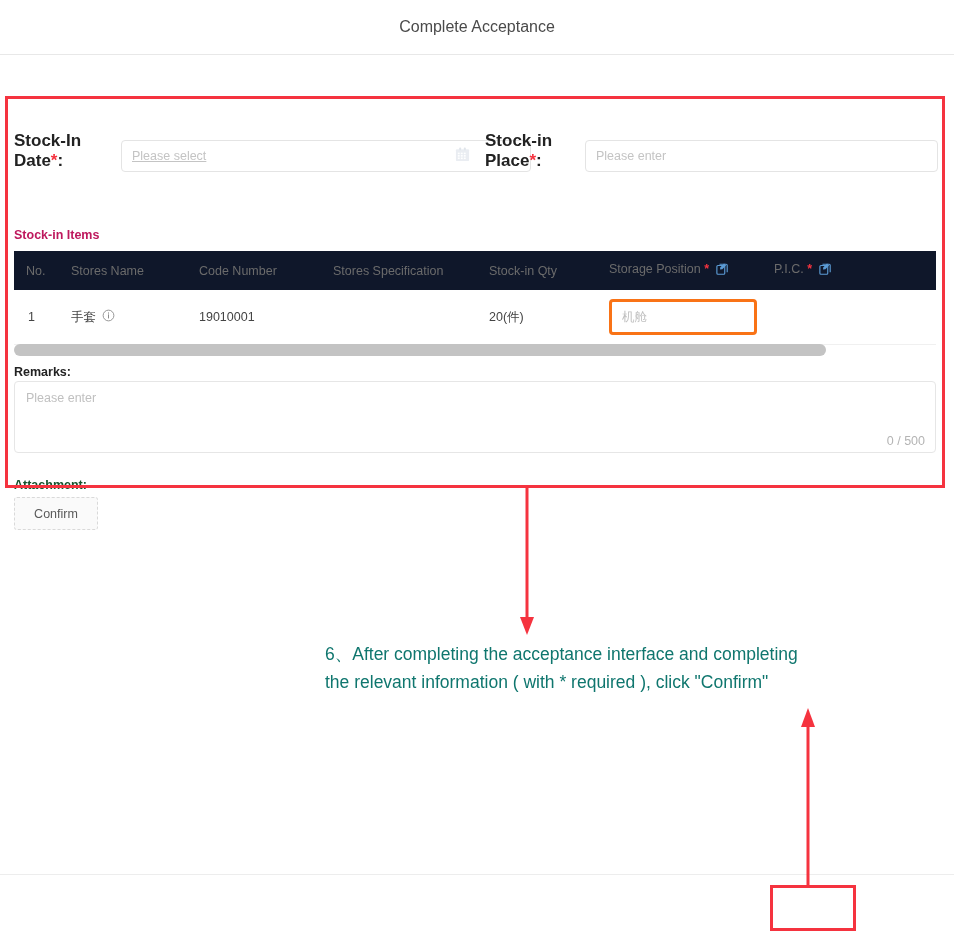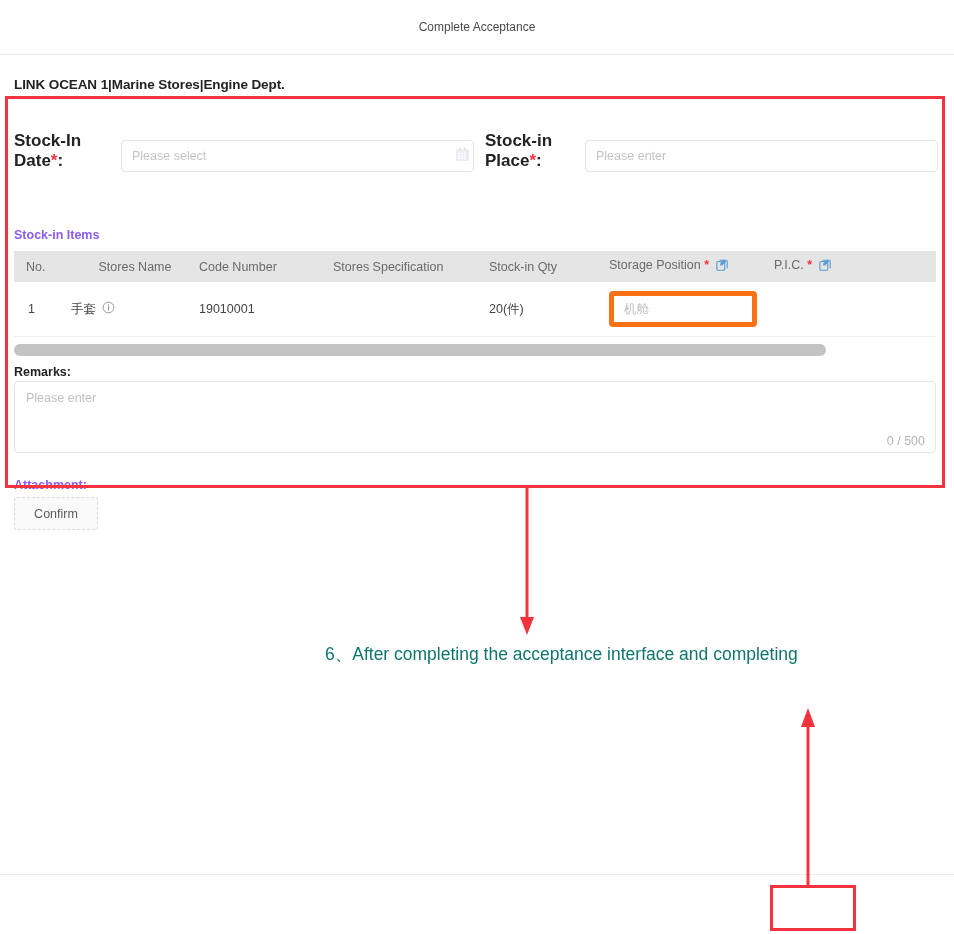--- a/index.html
+++ b/index.html
@@ -16,21 +16,21 @@
   }
 
   
   .modal-header {
     position: absolute;
     left: 0; top: 0; width: 954px; height: 55px;
     border-bottom: 1px solid #e8e8e8;
     display: flex; align-items: center; justify-content: center;
   }
   .modal-title {
-    font-size: 12px;
+    font-size: 16px;
     color: #4a4a4a;
     font-weight: 400;
   }
 
   
   .modal-body {
     position: absolute;
     left: 0; top: 55px; width: 954px; height: 819px;
     background: #fff;
   }
@@ -86,55 +86,55 @@
     background: #fff;
     height: 32px;
     font-size: 12.5px;
     color: #c4c4c4;
     padding: 0 10px;
     line-height: 30px;
     font-family: "Liberation Sans", sans-serif;
   }
   .inp::placeholder { color: #c4c4c4; }
 
-  .inp-date  { left: 113px; top: 29px; width: 353px; }
+  .inp-date  { left: 113px; top: 29px; width: 410px; text-decoration: underline; }
   .inp-place { left: 577px; top: 29px; width: 353px; }
 
   .cal-icon {
     position: absolute;
     left: 447px; top: 36px;
     width: 15px; height: 15px;
     opacity: .95;
   }
 
   .section-title {
     position: absolute;
     left: 6px; top: 129px;
     font-size: 12.5px;
     font-weight: bold;
-    color: #8b5cf6;
+    color: #be185d;
   }
 
   
   .tbl {
     position: absolute;
     left: 6px; top: 152px;
     width: 922px;
   }
   .tbl-head {
     display: flex;
-    background: #e5e5e5;
-    height: 31px;
+    background: #0f172a;
+    height: 39px;
     align-items: center;
     font-size: 12.5px;
     color: #6b6b6b;
   }
   .tbl-head .th { flex: none; }
   .th-no    { width: 57px; padding-left: 12px; }
-  .th-name  { width: 128px; text-align: center; }
+  .th-name  { width: 128px; }
   .th-code  { width: 134px; }
   .th-spec  { width: 156px; }
   .th-qty   { width: 120px; }
   .th-pos   { width: 165px; }
   .th-pic   { width: 140px; }
 
   .edit-icon {
     display: inline-block;
     vertical-align: -3px;
     margin-left: 3px;
@@ -154,21 +154,21 @@
   .td-name { width: 128px; display: flex; align-items: center; gap: 6px; }
   .td-code { width: 134px; }
   .td-spec { width: 156px; }
   .td-qty  { width: 120px; }
   .td-pos  { width: 165px; }
   .td-pic  { width: 140px; }
 
   .info-icon { display: inline-block; }
 
   .cell-inp {
-    border: 5px solid #f97316;
+    border: 3px solid #f97316;
     border-radius: 4px;
     background: #fff;
     height: 36px;
     width: 148px;
     font-size: 12.5px;
     color: #c0c0c0;
     padding: 0 10px;
     font-family: "Liberation Sans", sans-serif;
   }
   .cell-inp::placeholder { color: #c0c0c0; }
@@ -223,21 +223,21 @@
     font-size: 12.5px;
     color: #b4b4b4;
   }
 
   
   .attach-label {
     position: absolute;
     left: 6px; top: 379px;
     font-size: 12.5px;
     font-weight: bold;
-    color: #8b5cf6;
+    color: #14532d;
   }
   .upload-btn {
     position: absolute;
     left: 6px; top: 398px;
     width: 84px; height: 33px;
     border: 1px dashed #d9d9d9;
     border-radius: 3px;
     background: #fafafa;
     font-size: 12.5px;
     color: #5a5a5a;
@@ -282,21 +282,20 @@
 </style>
 </head>
 <body>
 
 <div class="modal-header">
   <div class="modal-title">Complete Acceptance</div>
 </div>
 
 <div class="modal-body">
 
-  <div class="vessel-line">LINK OCEAN 1|Marine Stores|Engine Dept.</div>
 
   <div class="redbox"></div>
 
   <div class="form-area">
 
     <div class="field-row">
 
       <div class="field-label lbl-date">
         <span>Stock-In</span><br>
         <span>Date</span><span class="req-star">*</span><span>:</span>
@@ -409,19 +408,20 @@
   </g>
 
   <g>
     <line x1="808" y1="885" x2="808" y2="725" stroke="#f5333f" stroke-width="3"></line>
     <polygon points="808,708 801,727 815,727" fill="#f5333f"></polygon>
   </g>
 </svg>
 
 <div class="anno-text">
   <div>6、After completing the acceptance interface and completing</div>
+  <div>the relevant information ( with * required ), click "Confirm"</div>
 </div>
 
 <div class="modal-footer">
   
   
 </div>
 <div class="confirm-highlight"></div>
 
 </body></html>

